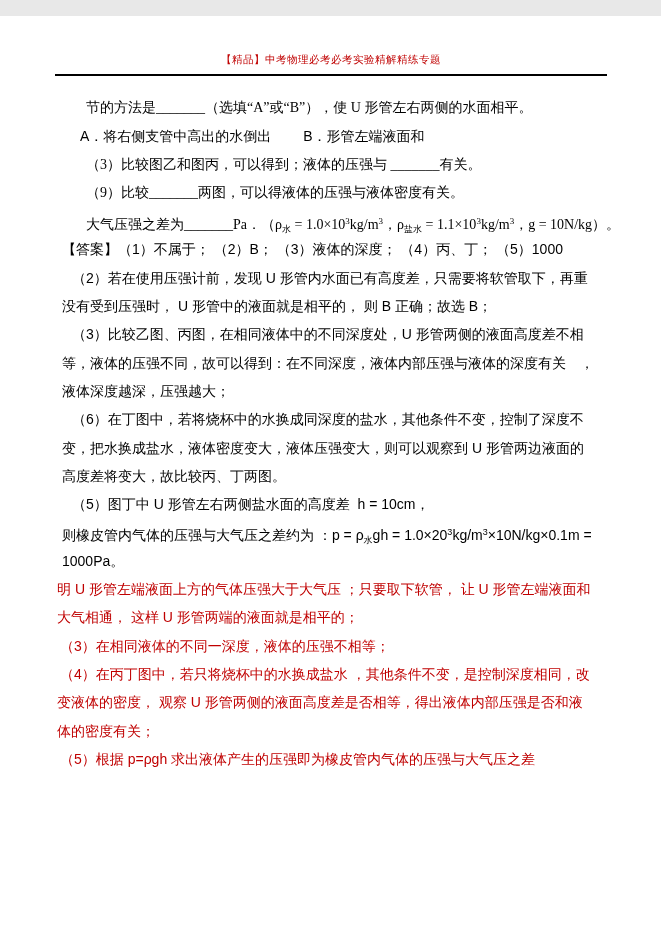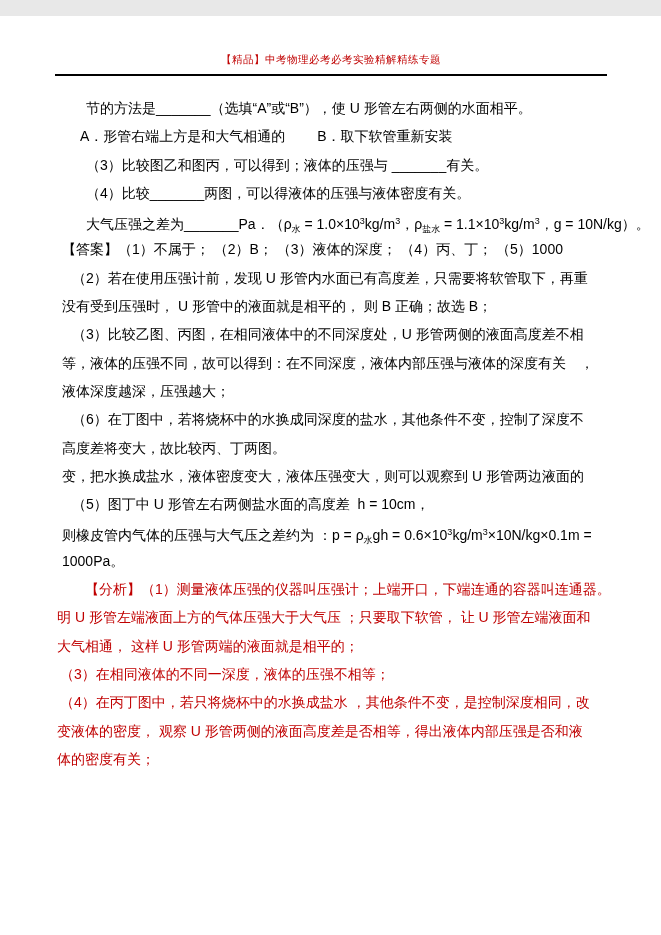--- a/index.html
+++ b/index.html
@@ -30,57 +30,57 @@
     position:absolute; top:78px; left:62px; width:560px;
   }
   .line {
     height:28.3px;
     line-height:28.3px;
     font-size:14px;
     white-space:pre;
   }
   .line.red { color:var(--red,#c00000); }
   
-  .ind-q      { padding-left:24px; }  
+  .ind-q      { padding-left:24px;font-family:Liberation Serif, serif; }  
   .ind-ab     { padding-left:18px; }  
   .ind-label  { padding-left:0;    }  
   .ind-item   { padding-left:10px; }  
   .ind-cont   { padding-left:0;    }  
   .ind-alabel { padding-left:23px; }  
   .ind-ritem  { padding-left:-0px; margin-left:-2px; } 
   .ind-rcont  { margin-left:-5px; }   
   .sub { font-size:9px; vertical-align:-3px; }
   .sup { font-size:9px; vertical-align:5px; }
   .blank { letter-spacing:0; }
 </style>
 </head>
 <body>
 
 <div class="page">
   <div class="doc-header">【精品】中考物理必考必考实验精解精练专题</div>
   <div class="header-rule"></div>
   <div class="doc-body">
       <div class="line ind-q"><span>节的方法是</span><span class="blank">_______</span><span>（选填“A”或“B”），使 U 形管左右两侧的水面相平。</span></div>
-      <div class="line ind-ab"><span>A．形管右端上方是和大气相通的　　 B．取下软管重新安装</span></div>
+      <div class="line ind-ab"><span>A．将右侧支管中高出的水倒出　　 B．形管左端液面和</span></div>
       <div class="line ind-q"><span>（3）比较图乙和图丙，可以得到；液体的压强与 </span><span class="blank">_______</span><span>有关。</span></div>
-      <div class="line ind-q"><span>（4）比较</span><span class="blank">_______</span><span>两图，可以得液体的压强与液体密度有关。</span></div>
+      <div class="line ind-q"><span>（9）比较</span><span class="blank">_______</span><span>两图，可以得液体的压强与液体密度有关。</span></div>
       <div class="line ind-q"><span>大气压强之差为</span><span class="blank">_______</span><span>Pa．（ρ</span><span class="sub">水</span><span> = 1.0×10</span><span class="sup">3</span><span>kg/m</span><span class="sup">3</span><span>，ρ</span><span class="sub">盐水</span><span> = 1.1×10</span><span class="sup">3</span><span>kg/m</span><span class="sup">3</span><span>，g = 10N/kg）。</span></div>
       <div class="line ind-label"><span>【答案】（1）不属于； （2）B； （3）液体的深度； （4）丙、丁； （5）1000</span></div>
       <div class="line ind-item"><span>（2）若在使用压强计前，发现 U 形管内水面已有高度差，只需要将软管取下，再重</span></div>
       <div class="line ind-cont"><span>没有受到压强时， U 形管中的液面就是相平的， 则 B 正确；故选 B；</span></div>
       <div class="line ind-item"><span>（3）比较乙图、丙图，在相同液体中的不同深度处，U 形管两侧的液面高度差不相</span></div>
       <div class="line ind-cont"><span>等，液体的压强不同，故可以得到：在不同深度，液体内部压强与液体的深度有关　，</span></div>
       <div class="line ind-cont"><span>液体深度越深，压强越大；</span></div>
       <div class="line ind-item"><span>（6）在丁图中，若将烧杯中的水换成同深度的盐水，其他条件不变，控制了深度不</span></div>
+      <div class="line ind-cont"><span>变，把水换成盐水，液体密度变大，液体压强变大，则可以观察到 U 形管两边液面的</span></div>
       <div class="line ind-cont"><span>高度差将变大，故比较丙、丁两图。</span></div>
-      <div class="line ind-cont"><span>变，把水换成盐水，液体密度变大，液体压强变大，则可以观察到 U 形管两边液面的</span></div>
       <div class="line ind-item"><span>（5）图丁中 U 形管左右两侧盐水面的高度差  h = 10cm，</span></div>
-      <div class="line ind-cont"><span>则橡皮管内气体的压强与大气压之差约为 ：p = ρ</span><span class="sub">水</span><span>gh = 0.6×10</span><span class="sup">3</span><span>kg/m</span><span class="sup">3</span><span>×10N/kg×0.1m =</span></div>
+      <div class="line ind-cont"><span>则橡皮管内气体的压强与大气压之差约为 ：p = ρ</span><span class="sub">水</span><span>gh = 1.0×20</span><span class="sup">3</span><span>kg/m</span><span class="sup">3</span><span>×10N/kg×0.1m =</span></div>
       <div class="line ind-cont"><span>1000Pa。</span></div>
-      <div class="line ind-alabel red"><span>【分析】（1）测量液体压强的仪器叫压强计；上端开口，下端连通的容器叫连通器。</span></div>
       <div class="line ind-rcont red"><span>明 U 形管左端液面上方的气体压强大于大气压 ；只要取下软管， 让 U 形管左端液面和</span></div>
       <div class="line ind-rcont red"><span>大气相通， 这样 U 形管两端的液面就是相平的；</span></div>
       <div class="line ind-ritem red"><span>（3）在相同液体的不同一深度，液体的压强不相等；</span></div>
       <div class="line ind-ritem red"><span>（4）在丙丁图中，若只将烧杯中的水换成盐水 ，其他条件不变，是控制深度相同，改</span></div>
       <div class="line ind-rcont red"><span>变液体的密度， 观察 U 形管两侧的液面高度差是否相等，得出液体内部压强是否和液</span></div>
       <div class="line ind-rcont red"><span>体的密度有关；</span></div>
+      <div class="line ind-ritem red"><span>（5）根据 p=ρgh 求出液体产生的压强即为橡皮管内气体的压强与大气压之差</span></div>
     </div>
 </div>
 
 </body></html>

